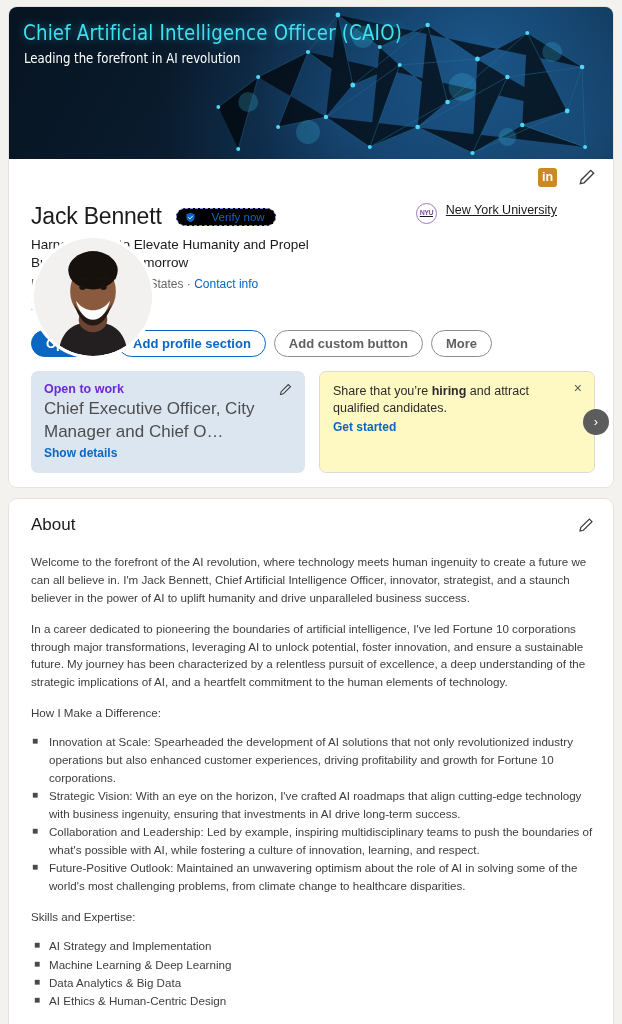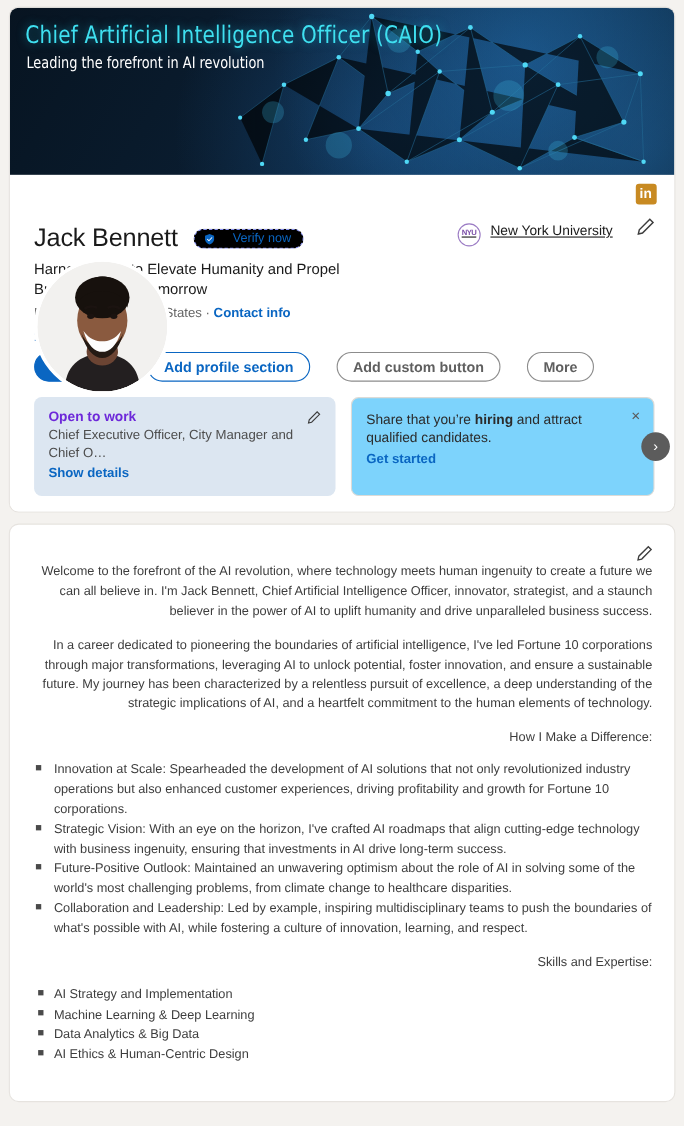--- a/index.html
+++ b/index.html
@@ -100,22 +100,21 @@
     position: relative;
     padding: 10px 18px 14px 22px;
     background: #fff;
   }
   .top-icons {
     position: absolute;
     right: 16px;
     top: 8px;
     display: flex;
     align-items: center;
-    gap: 10px;
-    flex-direction: column;
+    gap: 20px;
   }
   .in-logo {
     width: 19px; height: 19px;
     background: #c88a22;
     border-radius: 3px;
     color: #fff;
     font-size: 12.5px;
     font-weight: bold;
     line-height: 19px;
     text-align: center;
@@ -174,35 +173,35 @@
     font-size: 13.5px;
     color: #1a1a1a;
     line-height: 1.35;
     max-width: 290px;
   }
   .location {
     margin-top: 5px;
     font-size: 12px;
     color: #656565;
   }
-  .location a { color: #0a66c2; font-weight: bold; text-decoration: none; cursor: pointer; }
+  .location a { color: #0a66c2; font-weight: normal; text-decoration: none; cursor: pointer; }
   .connections {
     margin-top: 8px;
     font-size: 12px;
     color: #0a66c2;
     font-weight: bold;
     cursor: pointer;
   }
 
   
   .actions {
     display: flex;
-    gap: 24px;
+    gap: 8px;
     align-items: flex-end;
-    margin-top: 7px;
+    margin-top: 17px;
   }
   .btn {
     border-radius: 16px;
     font-size: 13px;
     padding: 5px 14px;
     cursor: pointer;
     background: #fff;
     font-weight: bold;
     white-space: nowrap;
   }
@@ -218,24 +217,24 @@
     position: relative;
   }
   .promo {
     flex: 1 1 0;
     border-radius: 7px;
     padding: 11px 13px 12px 13px;
     position: relative;
     min-height: 62px;
   }
   .promo-open { background: #dce6f1; }
-  .promo-hiring { background: #7dd3fc; border: 1px solid #dcdbd7; }
+  .promo-hiring { background: #fef9c3; border: 1px solid #dcdbd7; }
   .promo-title { font-size: 12.5px; color: #6d28d9; font-weight: bold; }
   .promo-sub {
-    font-size: 12px;
+    font-size: 17px;
     color: #4d4d4d;
     margin-top: 2px;
     line-height: 1.3;
   }
   .promo-link {
     font-size: 12px;
     color: #0a66c2;
     font-weight: bold;
     margin-top: 3px;
     display: inline-block;
@@ -272,21 +271,20 @@
   
   .about-card { margin-top: 10px; padding: 16px 20px 20px 22px; position: relative; }
   .about-title { font-size: 17px; color: #1a1a1a; font-weight: 400; }
   .about-edit { position: absolute; right: 18px; top: 17px; cursor: pointer; }
   .about-body { margin-top: 18px; }
   .about-body p {
     font-size: 11.6px;
     color: #3d3d3d;
     line-height: 1.55;
     margin-bottom: 13px;
-    text-align: right;
   }
   .about-body p.tight { margin-bottom: 11px; }
   .blist { margin: 0 0 13px 0; }
   .blist .bitem {
     font-size: 11.6px;
     color: #3d3d3d;
     line-height: 1.55;
     padding-left: 18px;
     position: relative;
     margin-bottom: 0;
@@ -455,34 +453,35 @@
           <span class="promo-close">×</span>
         </div>
 
         <div class="carousel-next">›</div>
       </div>
 
     </div>
   </div>
 
   <div class="card about-card">
+    <div class="about-title">About</div>
     <svg class="about-edit" width="18" height="18" viewBox="0 0 24 24" fill="none" stroke="#3d3d3d" stroke-width="1.6">
       <path d="M4 20 L5 15.5 L16.5 4 L20 7.5 L8.5 19 Z"></path>
     </svg>
 
     <div class="about-body">
       <p>Welcome to the forefront of the AI revolution, where technology meets human ingenuity to create a future we can all believe in. I'm Jack Bennett, Chief Artificial Intelligence Officer, innovator, strategist, and a staunch believer in the power of AI to uplift humanity and drive unparalleled business success.</p>
       <p>In a career dedicated to pioneering the boundaries of artificial intelligence, I've led Fortune 10 corporations through major transformations, leveraging AI to unlock potential, foster innovation, and ensure a sustainable future. My journey has been characterized by a relentless pursuit of excellence, a deep understanding of the strategic implications of AI, and a heartfelt commitment to the human elements of technology.</p>
       <p class="tight">How I Make a Difference:</p>
 
       <div class="blist">
         <div class="bitem">Innovation at Scale: Spearheaded the development of AI solutions that not only revolutionized industry operations but also enhanced customer experiences, driving profitability and growth for Fortune 10 corporations.</div>
         <div class="bitem">Strategic Vision: With an eye on the horizon, I've crafted AI roadmaps that align cutting-edge technology with business ingenuity, ensuring that investments in AI drive long-term success.</div>
+        <div class="bitem">Collaboration and Leadership: Led by example, inspiring multidisciplinary teams to push the boundaries of what's possible with AI, while fostering a culture of innovation, learning, and respect.</div>
         <div class="bitem">Future-Positive Outlook: Maintained an unwavering optimism about the role of AI in solving some of the world's most challenging problems, from climate change to healthcare disparities.</div>
-        <div class="bitem">Collaboration and Leadership: Led by example, inspiring multidisciplinary teams to push the boundaries of what's possible with AI, while fostering a culture of innovation, learning, and respect.</div>
       </div>
 
       <p class="tight">Skills and Expertise:</p>
 
       <div class="blist skills-list">
         <div class="bitem">AI Strategy and Implementation</div>
         <div class="bitem">Machine Learning &amp; Deep Learning</div>
         <div class="bitem">Data Analytics &amp; Big Data</div>
         <div class="bitem">AI Ethics &amp; Human-Centric Design</div>
 

